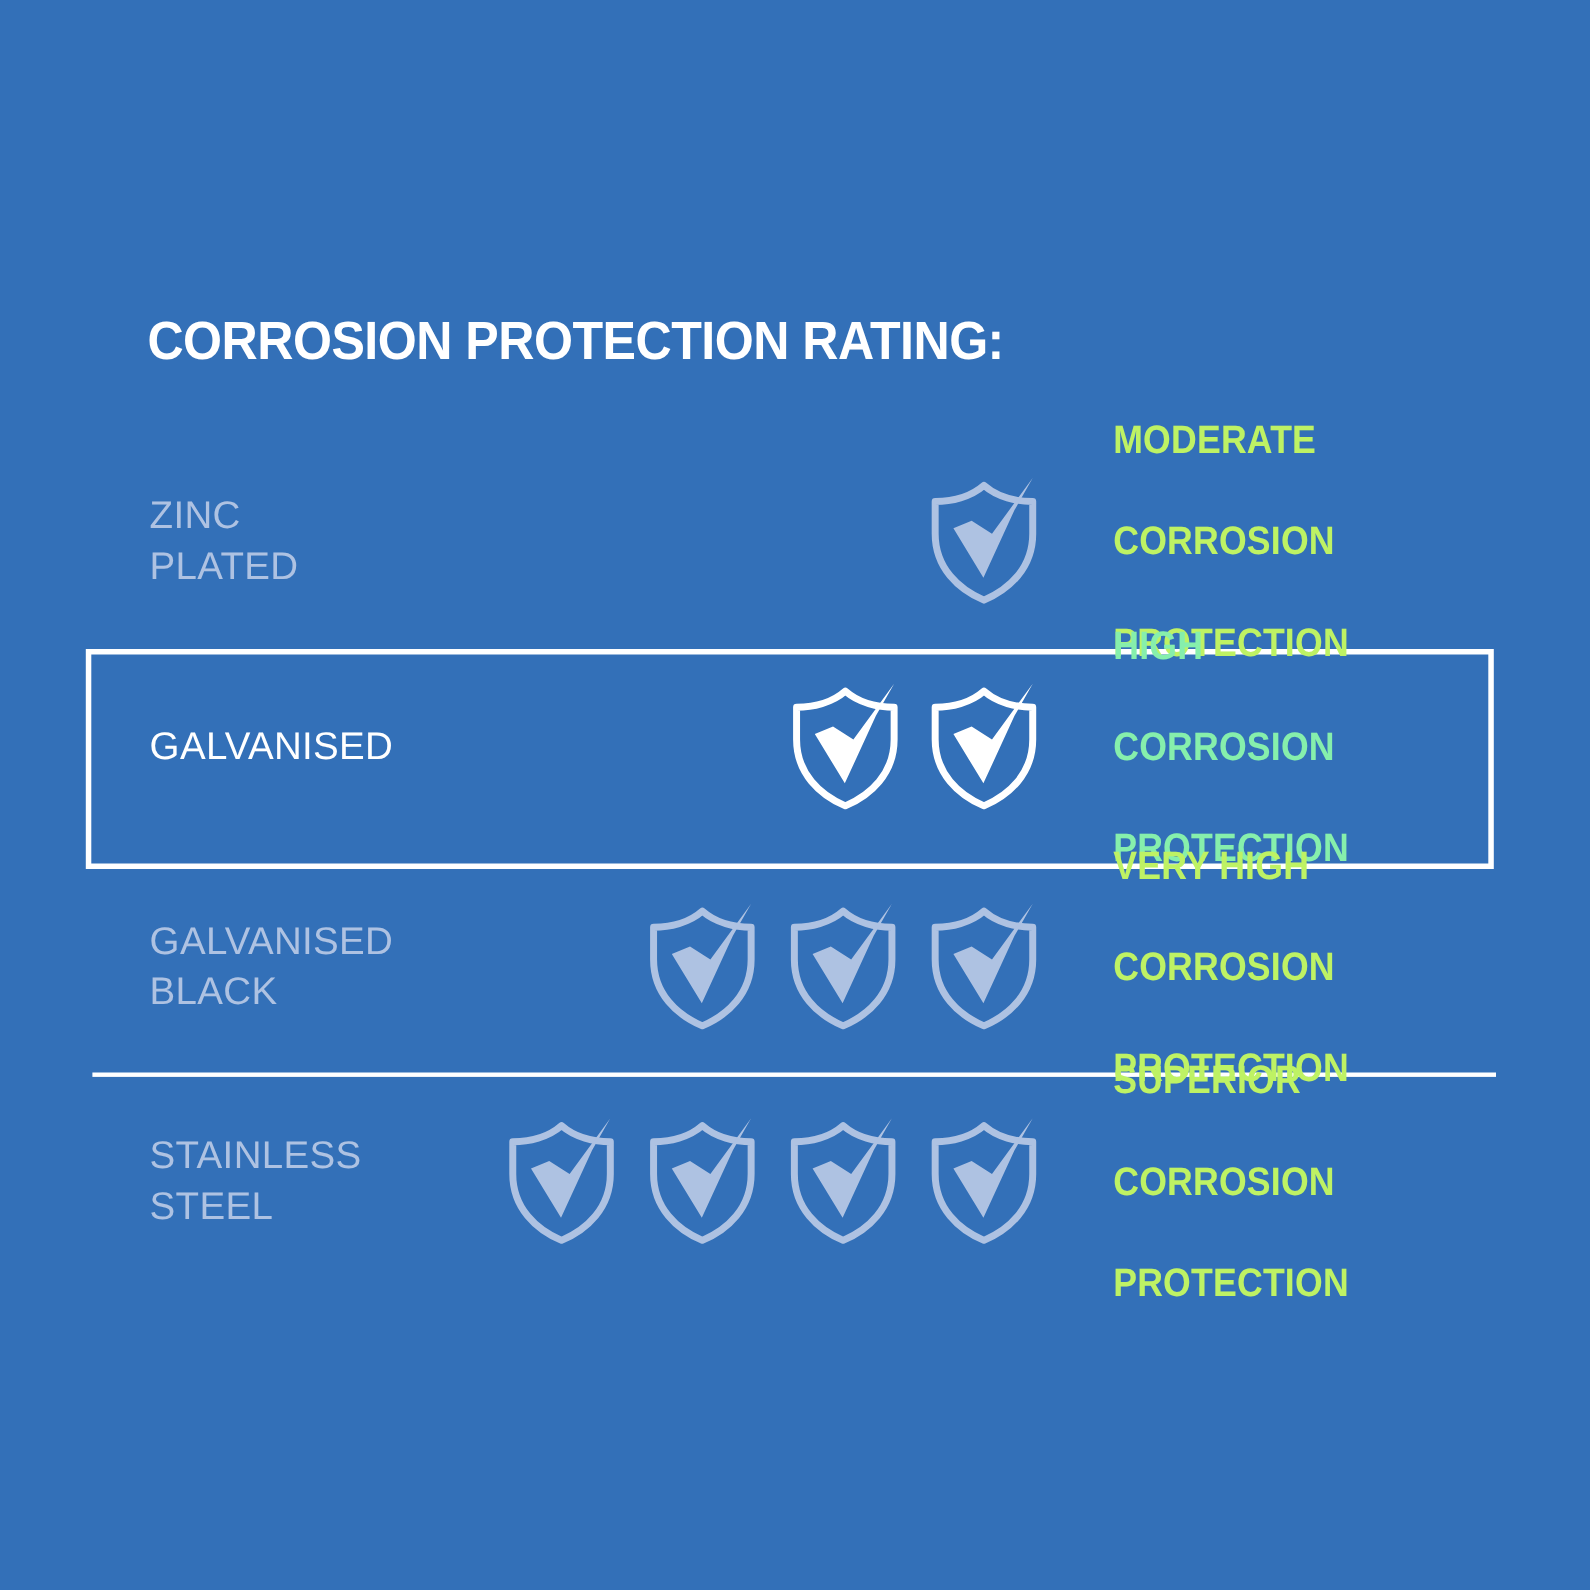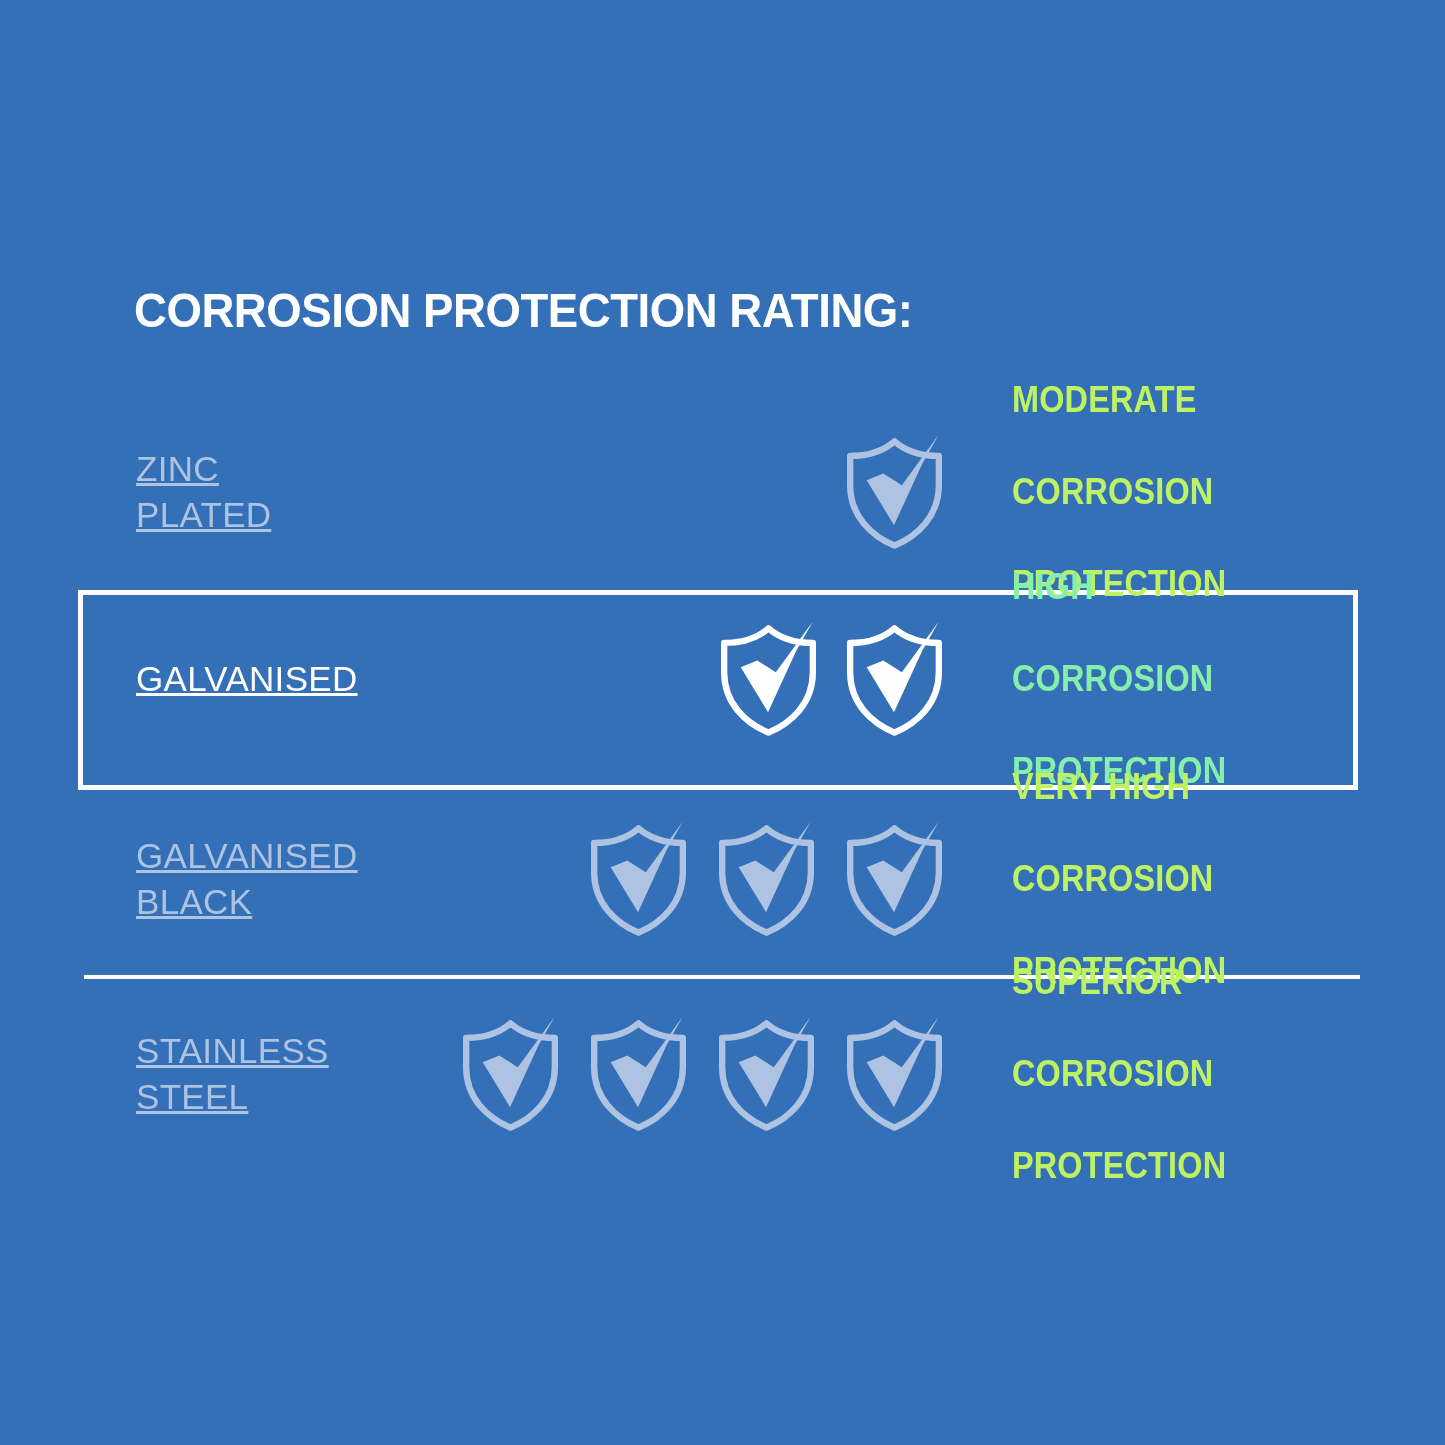--- a/index.html
+++ b/index.html
@@ -42,21 +42,20 @@
     position:absolute;
     left:136px;
     top:50%;
     transform:translateY(-50%);
     font-size:35px;
     line-height:46px;
     font-weight:normal;
     color:#aec2e2;
     white-space:pre-line;
     letter-spacing:0.3px;
-    text-decoration:underline;
   }
 
   .shields{
     position:absolute;
     right:500px;   
     top:50%;
     transform:translateY(-50%);
     display:flex;
     flex-direction:row;
     align-items:center;

